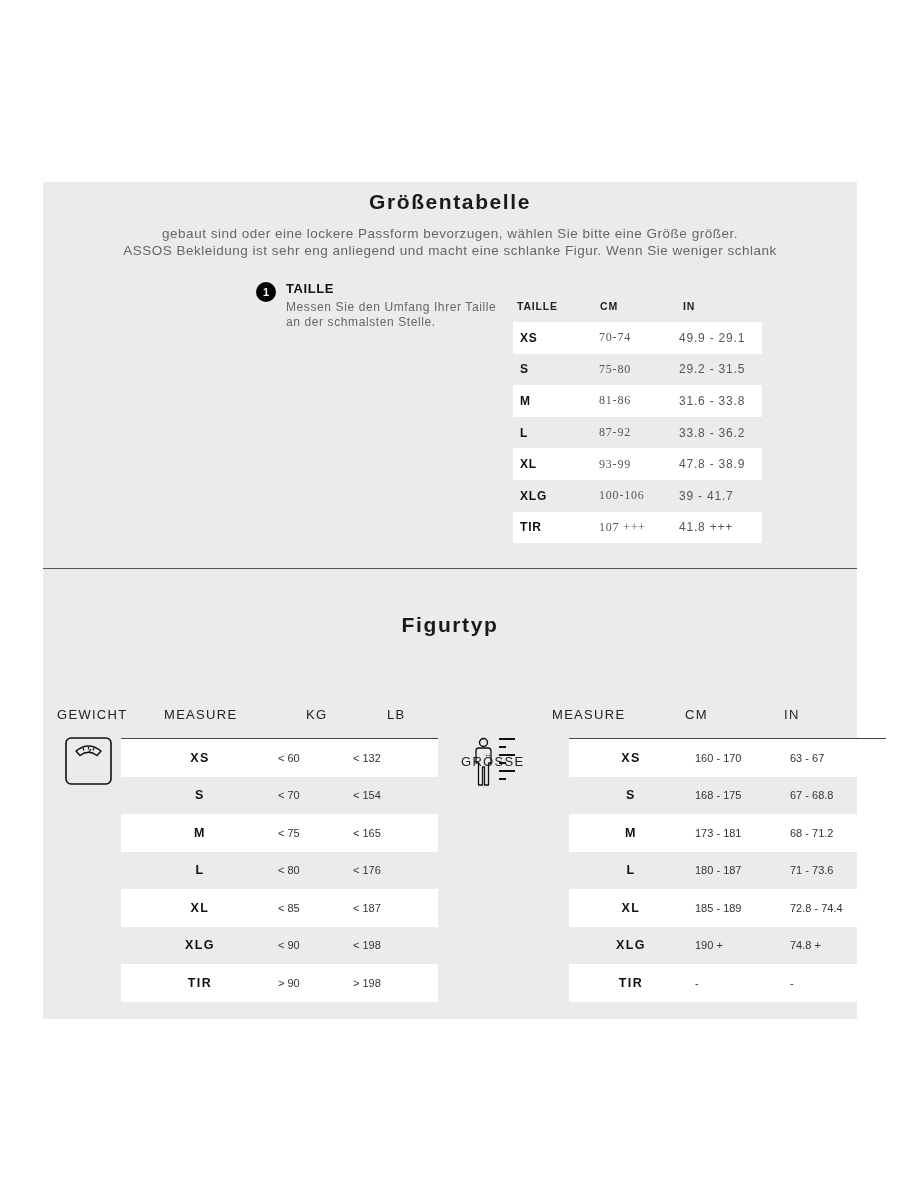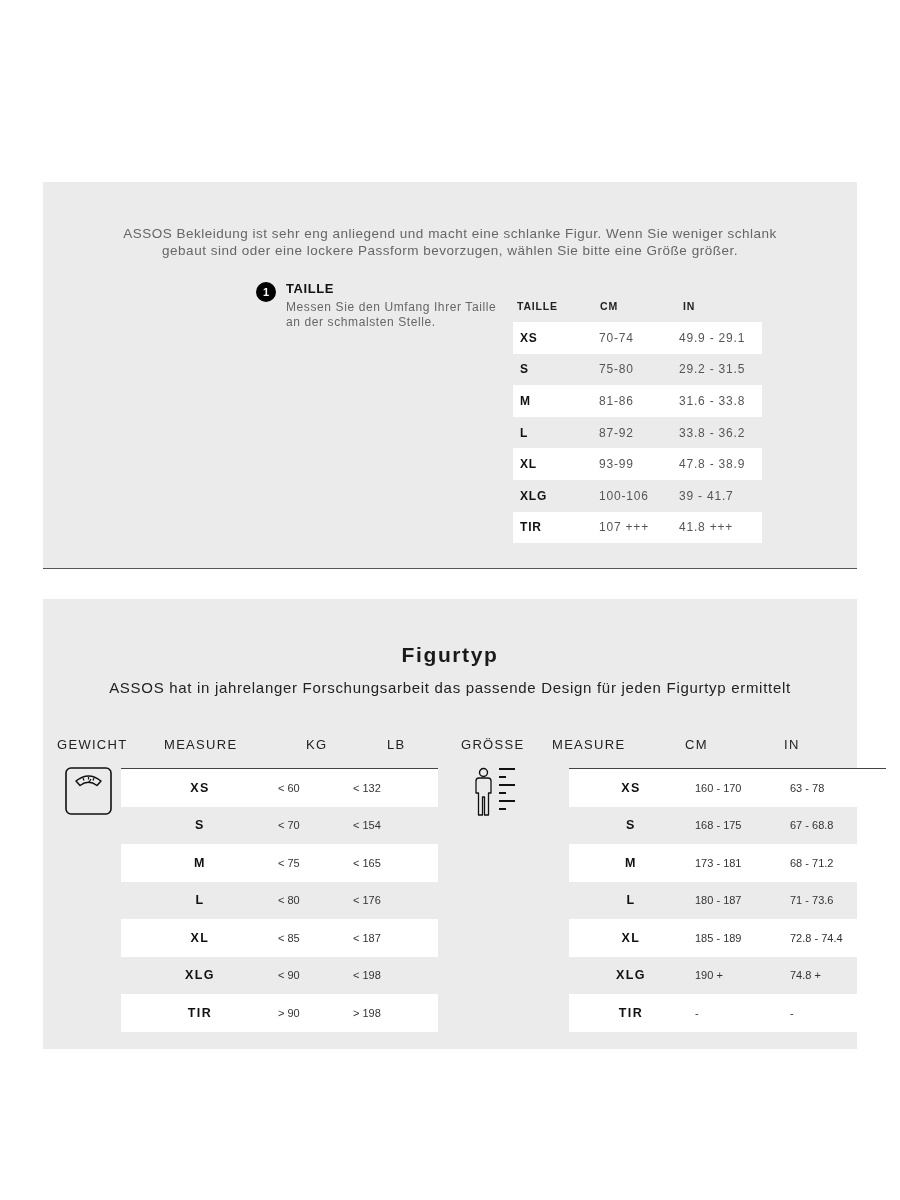--- a/index.html
+++ b/index.html
@@ -2,21 +2,21 @@
 <html><head>
 <meta charset="utf-8">
 <style>
   * { box-sizing: border-box; margin: 0; padding: 0; }
   html, body { width: 900px; height: 1200px; background: #ffffff; overflow: hidden; }
   body { font-family: "Liberation Sans", "DejaVu Sans", sans-serif; color: #111; position: relative; }
 
   .panel { position: absolute; left: 43px; width: 814px; background: #ebebeb; }
   #panel-top { top: 182px; height: 386px; }
   #divider { position: absolute; left: 43px; top: 568px; width: 814px; height: 1px; background: #555; }
-  #panel-bottom { top: 599px; height: 450px; padding-left: 38px; }
+  #panel-bottom { top: 569px; height: 450px; padding-left: 38px; }
 
   .title { position: absolute; left: 0; width: 100%; text-align: center; font-size: 21px; font-weight: bold; letter-spacing: 1.6px; color: #1a1a1a; }
   .subtitle { position: absolute; left: 0; width: 100%; text-align: center; font-size: 13.5px; line-height: 17px; color: #666; letter-spacing: 0.5px; }
 
   
   #t-title { top: 8px; }
   #t-sub { top: 43px; }
   .step { position: absolute; left: 213px; top: 99px; width: 230px; }
   .step-num { position: absolute; left: 0; top: 1px; width: 20px; height: 20px; border-radius: 50%; background: #000; color: #fff; font-size: 11px; font-weight: bold; text-align: center; line-height: 20px; }
   .step-title { position: absolute; left: 30px; top: 0; font-size: 13px; font-weight: bold; letter-spacing: 0.6px; color: #111; }
@@ -26,21 +26,21 @@
   .wt-head { display: flex; height: 33px; font-size: 10.5px; font-weight: bold; letter-spacing: 0.8px; color: #222; }
   .wt-row { display: flex; height: 31.6px; align-items: center; font-size: 12px; letter-spacing: 0.8px; color: #555; }
   .wt-row.white { background: #fff; }
   .wt-c1 { width: 86px; padding-left: 7px; }
   .wt-c2 { width: 80px; }
   .wt-c3 { width: 83px; }
   .wt-head .wt-c1 { padding-left: 4px; }
   .wt-head .wt-c2 { padding-left: 1px; }
   .wt-head .wt-c3 { padding-left: 4px; }
   .wt-row .wt-c1 { font-weight: bold; color: #111; }
-  .wt-row .wt-c2 { padding-left: 0; }
+  .wt-row .wt-c2 { padding-left: 0; font-family: Liberation Serif, serif; }
   .wt-row .wt-c3 { }
 
   
   #b-title { top: 44px; }
   #b-sub { top: 80px; font-size: 15px; color: #222; letter-spacing: 0.7px; }
 
   .group { position: absolute; top: 138px; }
   #weight-group { left: 14px; width: 382px; }
   #height-group { left: 418px; width: 382px; }
 
@@ -58,23 +58,24 @@
   #weight-group .v2 { width: 82px; }
   #height-group .g-table { left: 108px; }
   #height-group .m { width: 124px; }
   #height-group .v1 { width: 95px; margin-left: 2px; }
   #height-group .v2 { width: 96px; }
 </style>
 </head>
 <body>
 
 <section class="panel" id="panel-top">
+  <h1 class="title" id="t-title">Größentabelle</h1>
   <div class="subtitle" id="t-sub">
+    <div>gebaut sind oder eine lockere Passform bevorzugen, wählen Sie bitte eine Größe größer.</div>
     <div>ASSOS Bekleidung ist sehr eng anliegend und macht eine schlanke Figur. Wenn Sie weniger schlank</div>
-    <div>gebaut sind oder eine lockere Passform bevorzugen, wählen Sie bitte eine Größe größer.</div>
   </div>
 
   <div class="step">
     <div class="step-num">1</div>
     <div class="step-title">TAILLE</div>
     <div class="step-desc">
       <div>Messen Sie den Umfang Ihrer Taille</div>
       <div>an der schmalsten Stelle.</div>
     </div>
   </div>
@@ -120,21 +121,20 @@
       <div class="wt-c2">107 +++</div>
       <div class="wt-c3">41.8 +++</div>
     </div>
   </div>
 </section>
 
 <div id="divider"></div>
 
 <section class="panel" id="panel-bottom">
   <h2 class="title" id="b-title">Figurtyp</h2>
-  <div class="subtitle" id="b-sub">ASSOS hat in jahrelanger Forschungsarbeit das passende Design für jeden Figurtyp ermittelt</div>
 
   <div class="group" id="weight-group">
     <div class="g-head" style="left:0;">GEWICHT</div>
     <div class="g-head" style="left:107px;">MEASURE</div>
     <div class="g-head" style="left:249px;">KG</div>
     <div class="g-head" style="left:330px;">LB</div>
 
     <div class="g-icon" style="left:8px; top:30px;">
       <svg width="48" height="49" viewBox="0 0 48 49">
         <rect x="1" y="1" width="45" height="46" rx="5" fill="none" stroke="#111" stroke-width="1.6"></rect>
@@ -179,21 +179,21 @@
       </div>
       <div class="g-row white">
         <div class="m">TIR</div>
         <div class="v1">&gt; 90</div>
         <div class="v2">&gt; 198</div>
       </div>
     </div>
   </div>
 
   <div class="group" id="height-group">
-    <div class="g-head" style="left:0;">GRÖSSE</div>
+    <div class="g-head" style="left:0;margin-top:47px;">GRÖSSE</div>
     <div class="g-head" style="left:91px;">MEASURE</div>
     <div class="g-head" style="left:224px;">CM</div>
     <div class="g-head" style="left:323px;">IN</div>
 
     <div class="g-icon" style="left:12px; top:30px;">
       <svg width="46" height="50" viewBox="0 0 46 50">
         <circle cx="10.5" cy="5.5" r="4" fill="none" stroke="#111" stroke-width="1.4"></circle>
         <path d="M3 26 L3 14 Q3 11 6 11 L15 11 Q18 11 18 14 L18 26 L15.5 26 L15.5 48 L11.5 48 L11.5 30 L9.5 30 L9.5 48 L5.5 48 L5.5 26 Z" fill="none" stroke="#111" stroke-width="1.3" stroke-linejoin="round"></path>
         <line x1="26" y1="2" x2="42" y2="2" stroke="#111" stroke-width="2"></line>
         <line x1="26" y1="10" x2="33" y2="10" stroke="#111" stroke-width="2"></line>
@@ -201,21 +201,21 @@
         <line x1="26" y1="26" x2="33" y2="26" stroke="#111" stroke-width="2"></line>
         <line x1="26" y1="34" x2="42" y2="34" stroke="#111" stroke-width="2"></line>
         <line x1="26" y1="42" x2="33" y2="42" stroke="#111" stroke-width="2"></line>
       </svg>
     </div>
 
     <div class="g-table">
       <div class="g-row white">
         <div class="m">XS</div>
         <div class="v1">160 - 170</div>
-        <div class="v2">63 - 78</div>
+        <div class="v2">63 - 67</div>
       </div>
       <div class="g-row">
         <div class="m">S</div>
         <div class="v1">168 - 175</div>
         <div class="v2">67 - 68.8</div>
       </div>
       <div class="g-row white">
         <div class="m">M</div>
         <div class="v1">173 - 181</div>
         <div class="v2">68 - 71.2</div>

